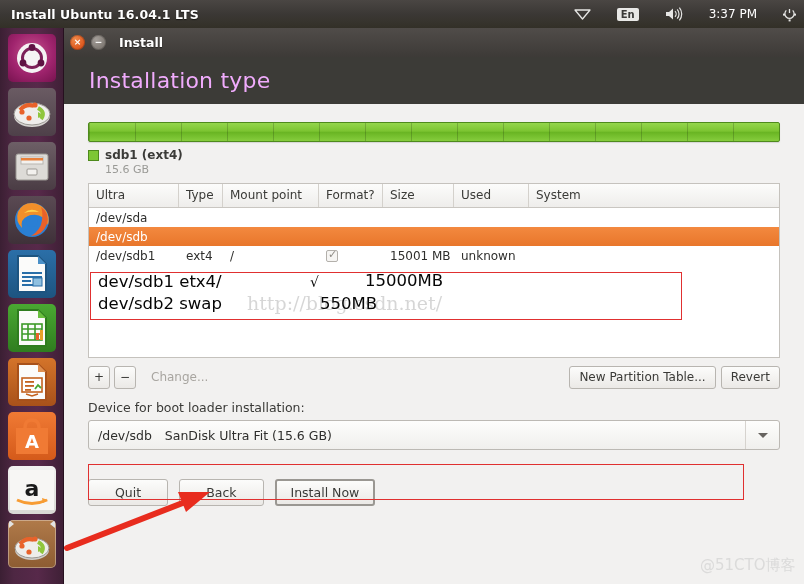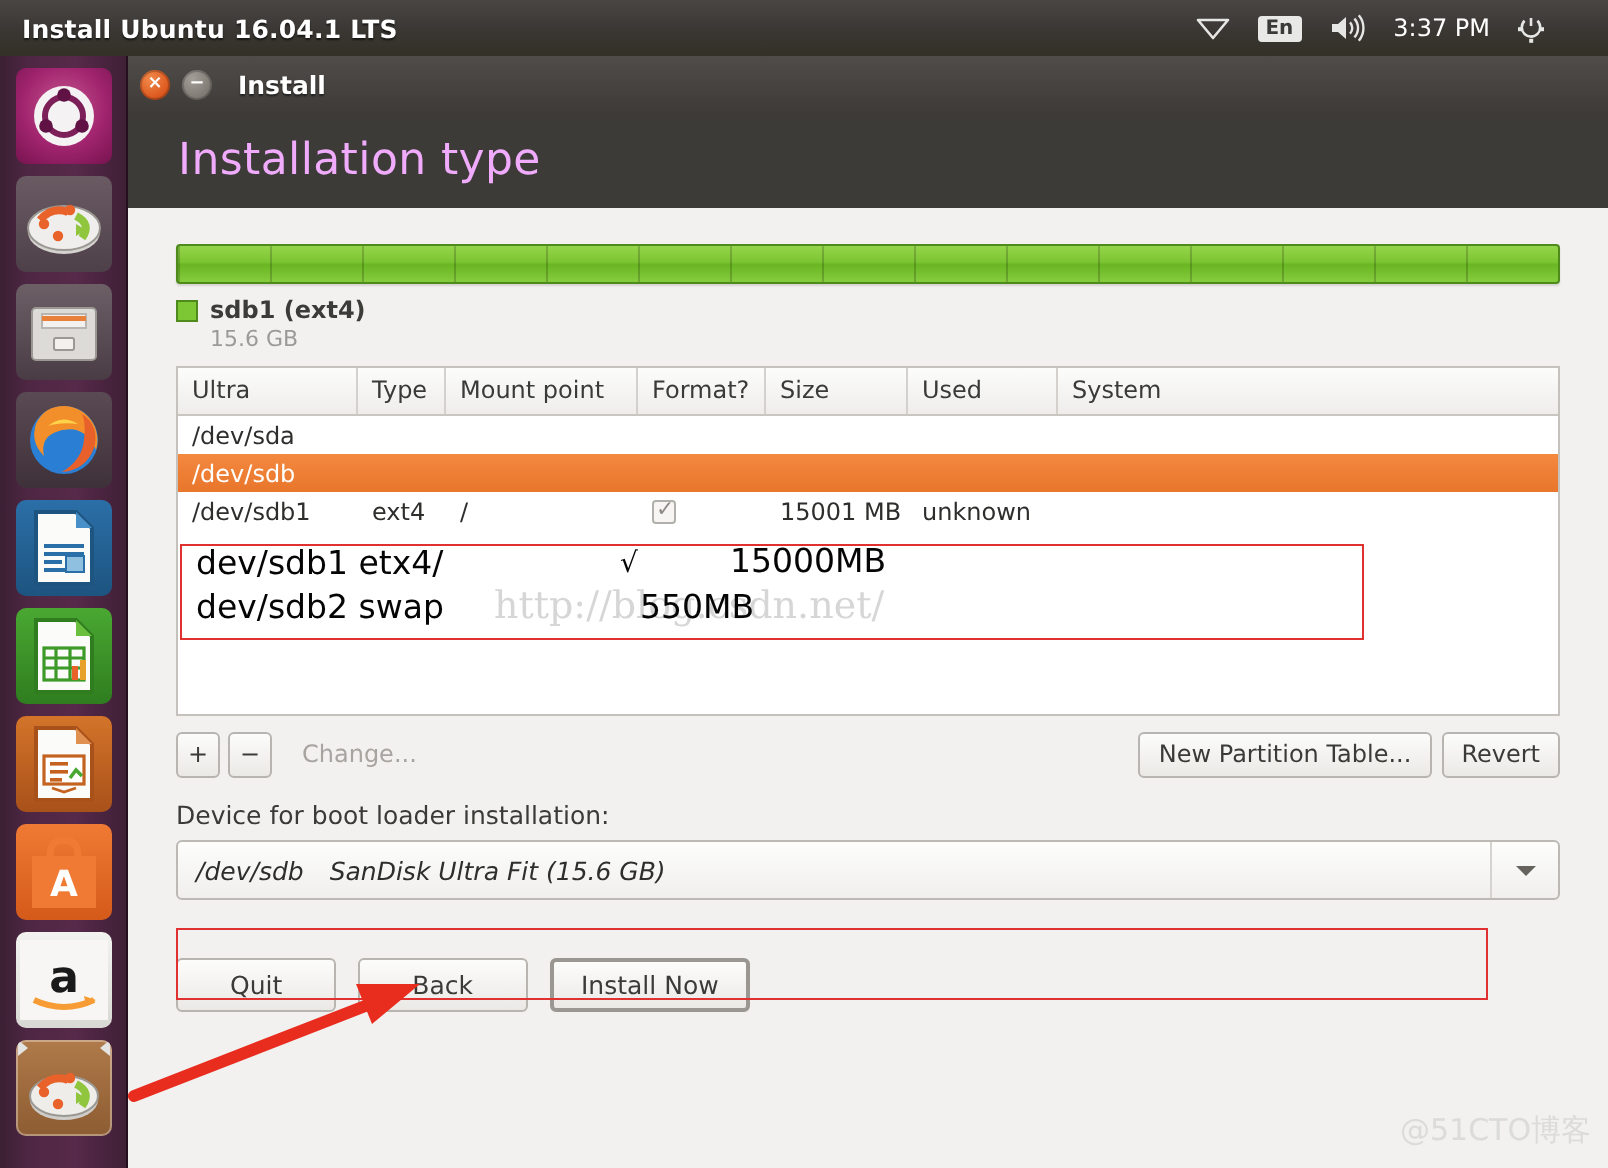--- a/index.html
+++ b/index.html
@@ -17,22 +17,22 @@
     background: linear-gradient(to bottom, #4a4643 0%, #3b3835 50%, #333027 100%);
     display: flex; align-items: center;
     z-index: 40;
   }
   .panel-title {
     color: #ffffff; font-size: 12.5px; font-weight: bold;
     margin-left: 11px; letter-spacing: 0.1px;
     text-shadow: 0 1px 1px rgba(0,0,0,.6);
   }
   .panel-right {
-    margin-left: auto; display: flex; align-items: center; gap: 0px;
-    padding-right: 24px; height: 28px;
+    margin-left: auto; display: flex; align-items: center; gap: 12px;
+    padding-right: 0; height: 28px;
   }
   .panel-ind { display:flex; align-items:center; justify-content:center;
     height: 28px; padding: 0 7px; }
   .ind-en {
     background: #e8e8e6; color: #3a3a38; font-size: 10px; font-weight: bold;
     border-radius: 2px; padding: 1px 4px; line-height: 11px;
   }
   .clock { color: #ffffff; font-size: 12px; padding: 0 6px; }
 
   
@@ -168,21 +168,21 @@
   .btn.dis-flat { background: transparent; border: 1px solid transparent; color: #a8a5a0; }
   .btn.default { border: 2px solid #9a9792; padding: 2px 8px; }
 
   .boot-label { font-size: 12.5px; color: #3a3a37; margin-top: 11px; }
   .boot-select {
     margin-top: 5px; width: 100%; height: 30px;
     background: linear-gradient(to bottom, #fdfdfc 0%, #f0efed 100%);
     border: 1px solid #bcb9b4; border-radius: 3px;
     display: flex; align-items: center; position: relative;
   }
-  .boot-val { font-size: 12.5px; color: #2e2e2c; padding-left: 9px; font-style: italic; }
+  .boot-val { font-size: 12.5px; color: #2e2e2c; padding-left: 9px; }
   .boot-val .dev { margin-right: 9px; }
   .boot-arrow {
     margin-left: auto; width: 34px; height: 28px;
     border-left: 1px solid #d6d3ce;
     display: flex; align-items: center; justify-content: center;
   }
   .caret { width: 0; height: 0; border-left: 5px solid transparent;
     border-right: 5px solid transparent; border-top: 5px solid #66635f; }
 
   .footer-btns { display: flex; gap: 11px; margin-top: 29px; }

